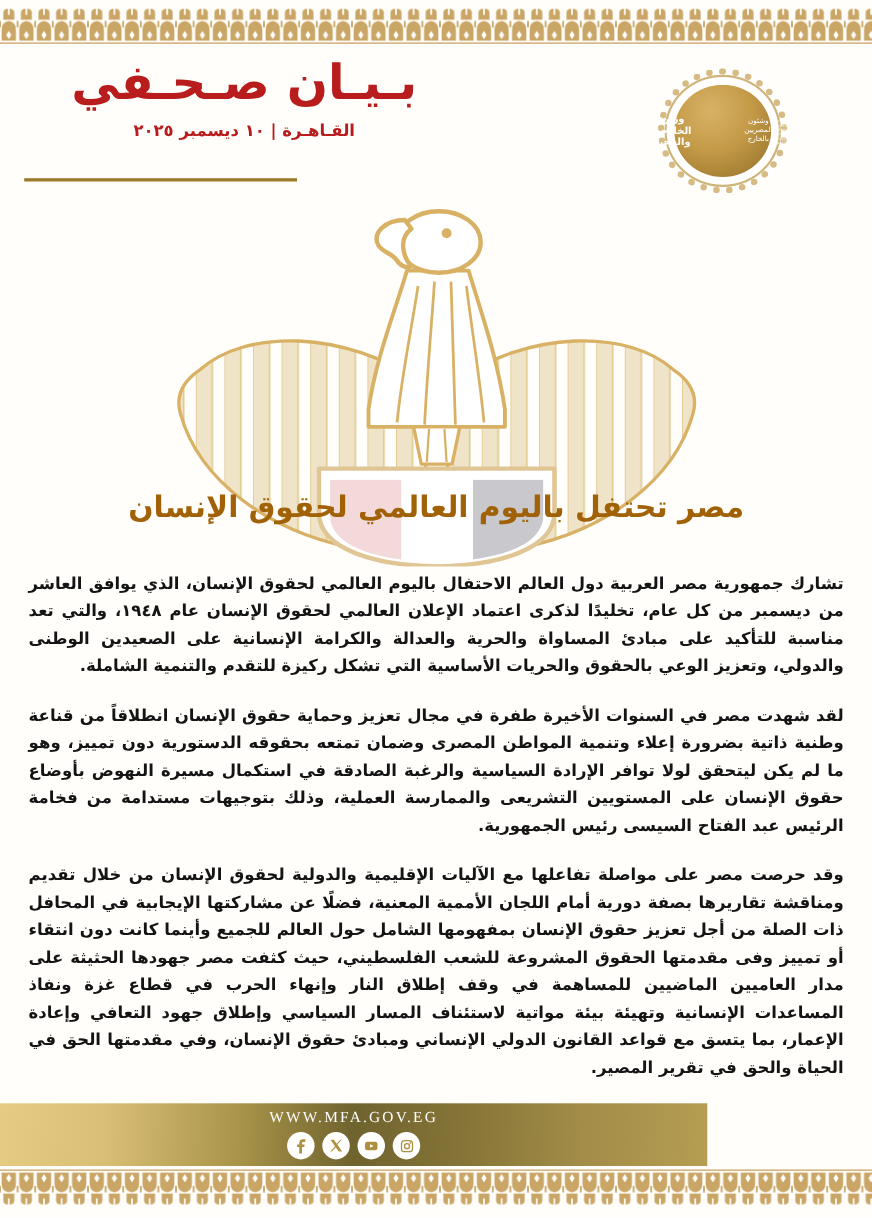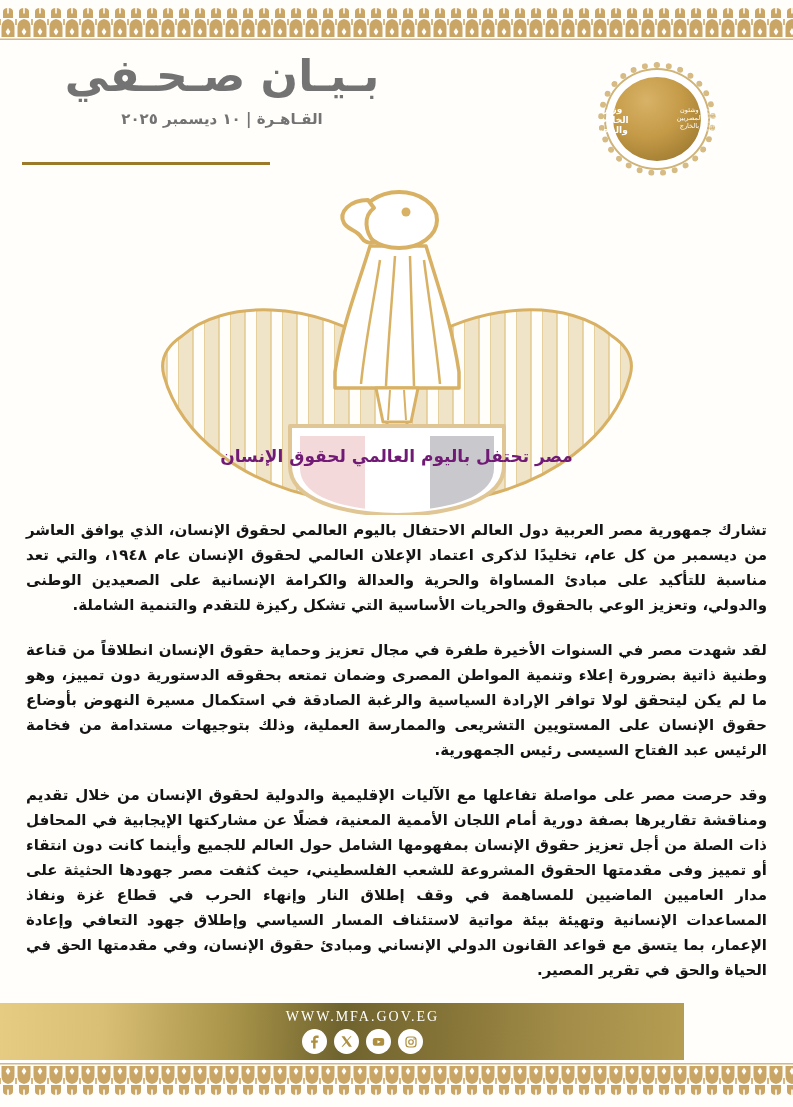--- a/index.html
+++ b/index.html
@@ -6,21 +6,21 @@
   body{width:793px;height:1107px;background:#ffffff;font-family:"DejaVu Sans",sans-serif;overflow:hidden;}
   .page{position:relative;width:793px;height:1107px;background:#fffefb;overflow:hidden;}
 
   
   .page-border{position:absolute;left:0;width:793px;height:34px;}
   .page-border.top{top:7px;}
   .page-border.bottom{top:1062px;transform:scaleY(-1);}
   .page-border svg{display:block;width:793px;height:34px;}
 
   
-  .header-block{position:absolute;top:52px;left:22px;width:400px;text-align:center;color:#737373;}
+  .header-block{position:absolute;top:52px;left:22px;width:400px;text-align:center;color:#b91c1c;}
   .press-title{font-size:44px;font-weight:bold;line-height:1.1;direction:rtl;}
   .date-line{margin-top:10px;font-size:15px;font-weight:bold;direction:rtl;}
   .header-rule{position:absolute;top:162px;left:22px;width:248px;height:3px;background:#9b7a2a;}
 
   
   .seal{position:absolute;top:62px;left:598px;width:118px;height:114px;border-radius:50%;
         border:6px dotted #d6bc84;box-sizing:border-box;background:#fff;
         box-shadow:inset 0 0 0 2px #cfb377;}
   .seal-disc{position:absolute;top:7px;left:7px;right:7px;bottom:7px;border-radius:50%;
         background:radial-gradient(circle at 38% 28%, #d8b267 0%, #c49a47 45%, #a37e33 80%, #96722b 100%);
@@ -28,31 +28,31 @@
         color:#fff;text-align:center;}
   .seal-line1{font-size:9px;font-weight:bold;direction:rtl;line-height:1.2;margin-top:2px;}
   .seal-line2{font-size:6.5px;direction:rtl;line-height:1.2;margin-left:48px;}
   .seal-line3{font-size:3.2px;letter-spacing:.2px;margin-top:2px;opacity:.9;}
 
   
   .eagle{position:absolute;top:190px;left:152px;width:490px;height:325px;}
 
   
   .statement-title{position:absolute;top:446px;left:0;width:793px;text-align:center;
-        font-size:17px;font-weight:bold;color:#701a75;direction:rtl;}
+        font-size:27px;font-weight:bold;color:#a16207;direction:rtl;}
 
   
   .body-text{position:absolute;top:518px;left:26px;width:741px;direction:rtl;
         text-align:justify;color:#141414;font-size:15px;font-weight:bold;line-height:25px;}
   .body-text p{margin:0 0 20px 0;}
 
   
   .footer-bar{position:absolute;top:1003px;left:0;width:643px;height:57px;
         background:linear-gradient(92deg,#e6cc82 0%,#d9bf75 15%,#a59147 35%,#6f632e 50%,#857437 65%,#a28c48 82%,#b59d52 100%);
-        display:flex;flex-direction:column;align-items:center;justify-content:center;padding-left:41px;}
+        display:flex;flex-direction:column;align-items:center;justify-content:center;}
   .footer-url{font-family:"Liberation Serif",serif;color:#ffffff;font-size:14px;letter-spacing:2px;}
   .social-row{display:flex;gap:7px;margin-top:4px;}
   .social-icon{width:25px;height:25px;border-radius:50%;background:#ffffff;display:flex;
         align-items:center;justify-content:center;}
   .social-icon svg{display:block;}
 </style>
 </head>
 <body>
 
 <div class="page">

